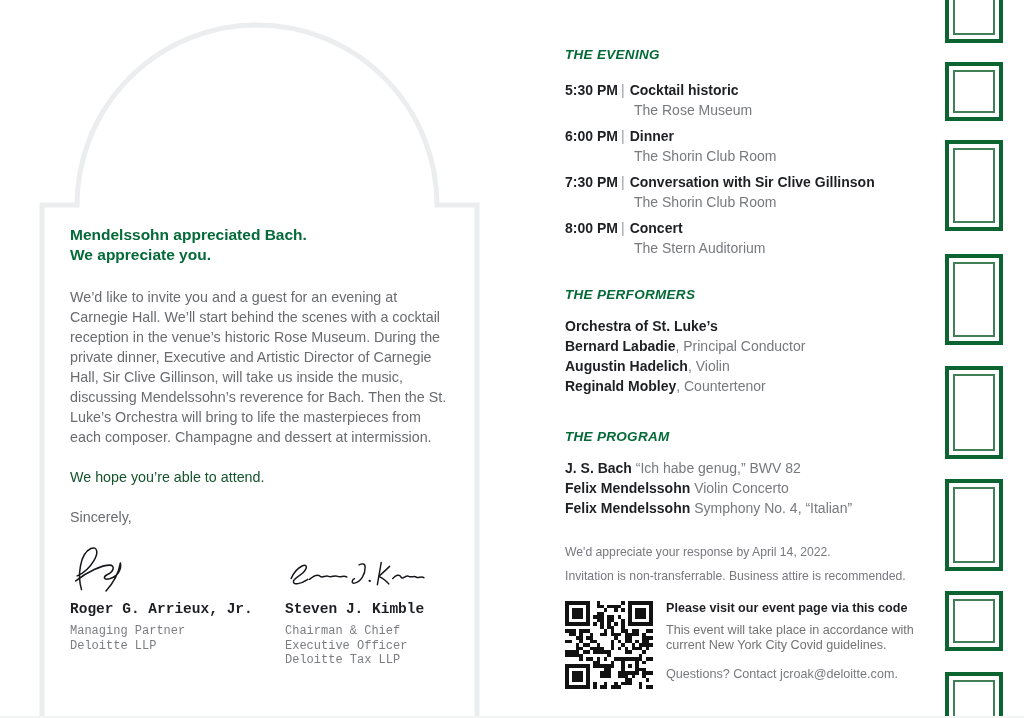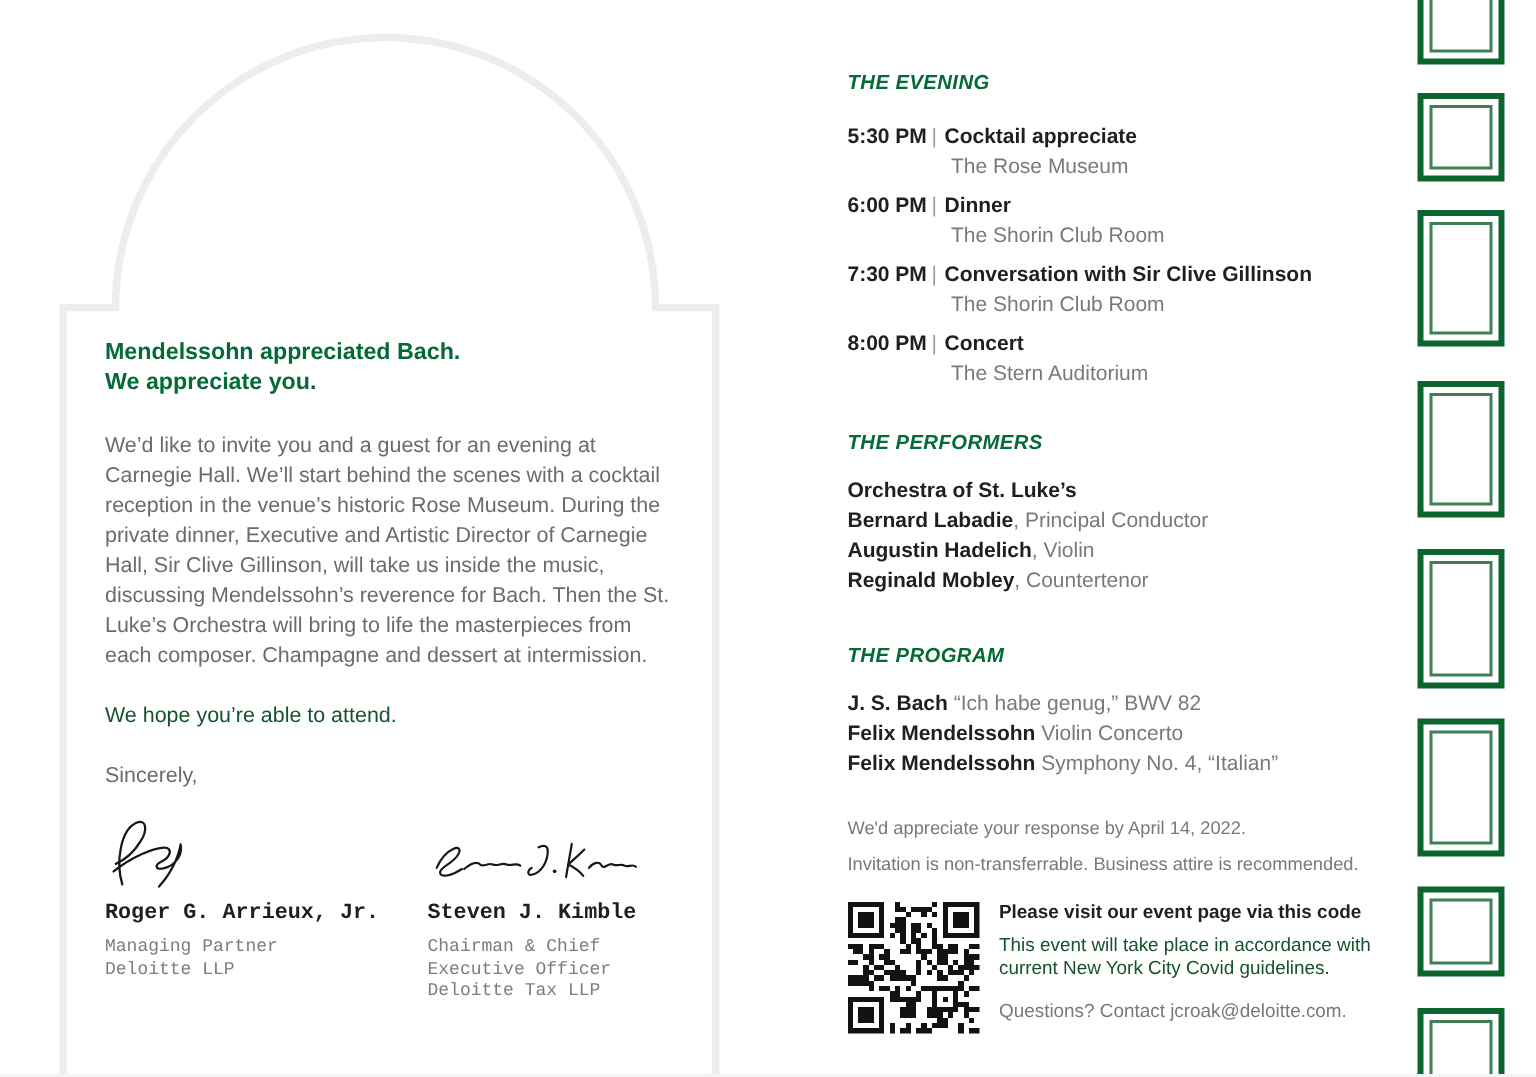--- a/index.html
+++ b/index.html
@@ -36,21 +36,21 @@
   .person-line,.program-line{font-size:14px;line-height:20px;color:#77797d;}
   .person-name,.program-composer{font-weight:bold;color:#1d1f22;}
   .program-head{margin-top:32px;margin-bottom:12px;}
   .notes{margin-top:24px;}
   .note-line{color:#77797d;font-size:12.2px;line-height:20px;margin:0 0 4px 0;}
   .qr-row{display:flex;margin-top:15px;}
   .qr-wrap{width:88px;height:88px;flex:0 0 88px;}
   .qr-text{margin-left:13px;width:262px;}
   .qr-bold{font-weight:bold;font-size:12.6px;line-height:15.5px;color:#1d1f22;white-space:nowrap;}
   .qr-link{color:#1d8649;text-decoration:none;font-weight:bold;}
-  .covid-note{color:#14532d;font-size:12.6px;line-height:15.5px;margin-top:6px;}
+  .covid-note{color:#737373;font-size:12.6px;line-height:15.5px;margin-top:6px;}
   .contact-note{color:#77797d;font-size:12.6px;line-height:15.5px;margin-top:13px;white-space:nowrap;}
   
   .frame{position:absolute;left:945px;width:58px;border:4px solid #0c6430;box-sizing:border-box;padding:4px;background:#ffffff;}
   .frame-inner{width:100%;height:100%;border:2px solid #417f57;box-sizing:border-box;}
   .bottom-edge{position:absolute;left:0;bottom:0;width:100%;height:2px;background:#f3f4f4;}
 </style>
 </head>
 <body>
 
 <div id="page">
@@ -106,21 +106,21 @@
       </div>
     </div>
   </div>
 
   <div class="right-col">
 
     <h2 class="sect-head evening-head">THE EVENING</h2>
 
     <div>
       <div class="sched-item">
-        <div class="sched-line1"><span class="sched-time">5:30 PM</span><span class="sched-sep">|</span><span class="sched-title">Cocktail appreciate</span></div>
+        <div class="sched-line1"><span class="sched-time">5:30 PM</span><span class="sched-sep">|</span><span class="sched-title">Cocktail historic</span></div>
         <div class="sched-venue">The Rose Museum</div>
       </div>
       <div class="sched-item">
         <div class="sched-line1"><span class="sched-time">6:00 PM</span><span class="sched-sep">|</span><span class="sched-title">Dinner</span></div>
         <div class="sched-venue">The Shorin Club Room</div>
       </div>
       <div class="sched-item">
         <div class="sched-line1"><span class="sched-time">7:30 PM</span><span class="sched-sep">|</span><span class="sched-title">Conversation with Sir Clive Gillinson</span></div>
         <div class="sched-venue">The Shorin Club Room</div>
       </div>

